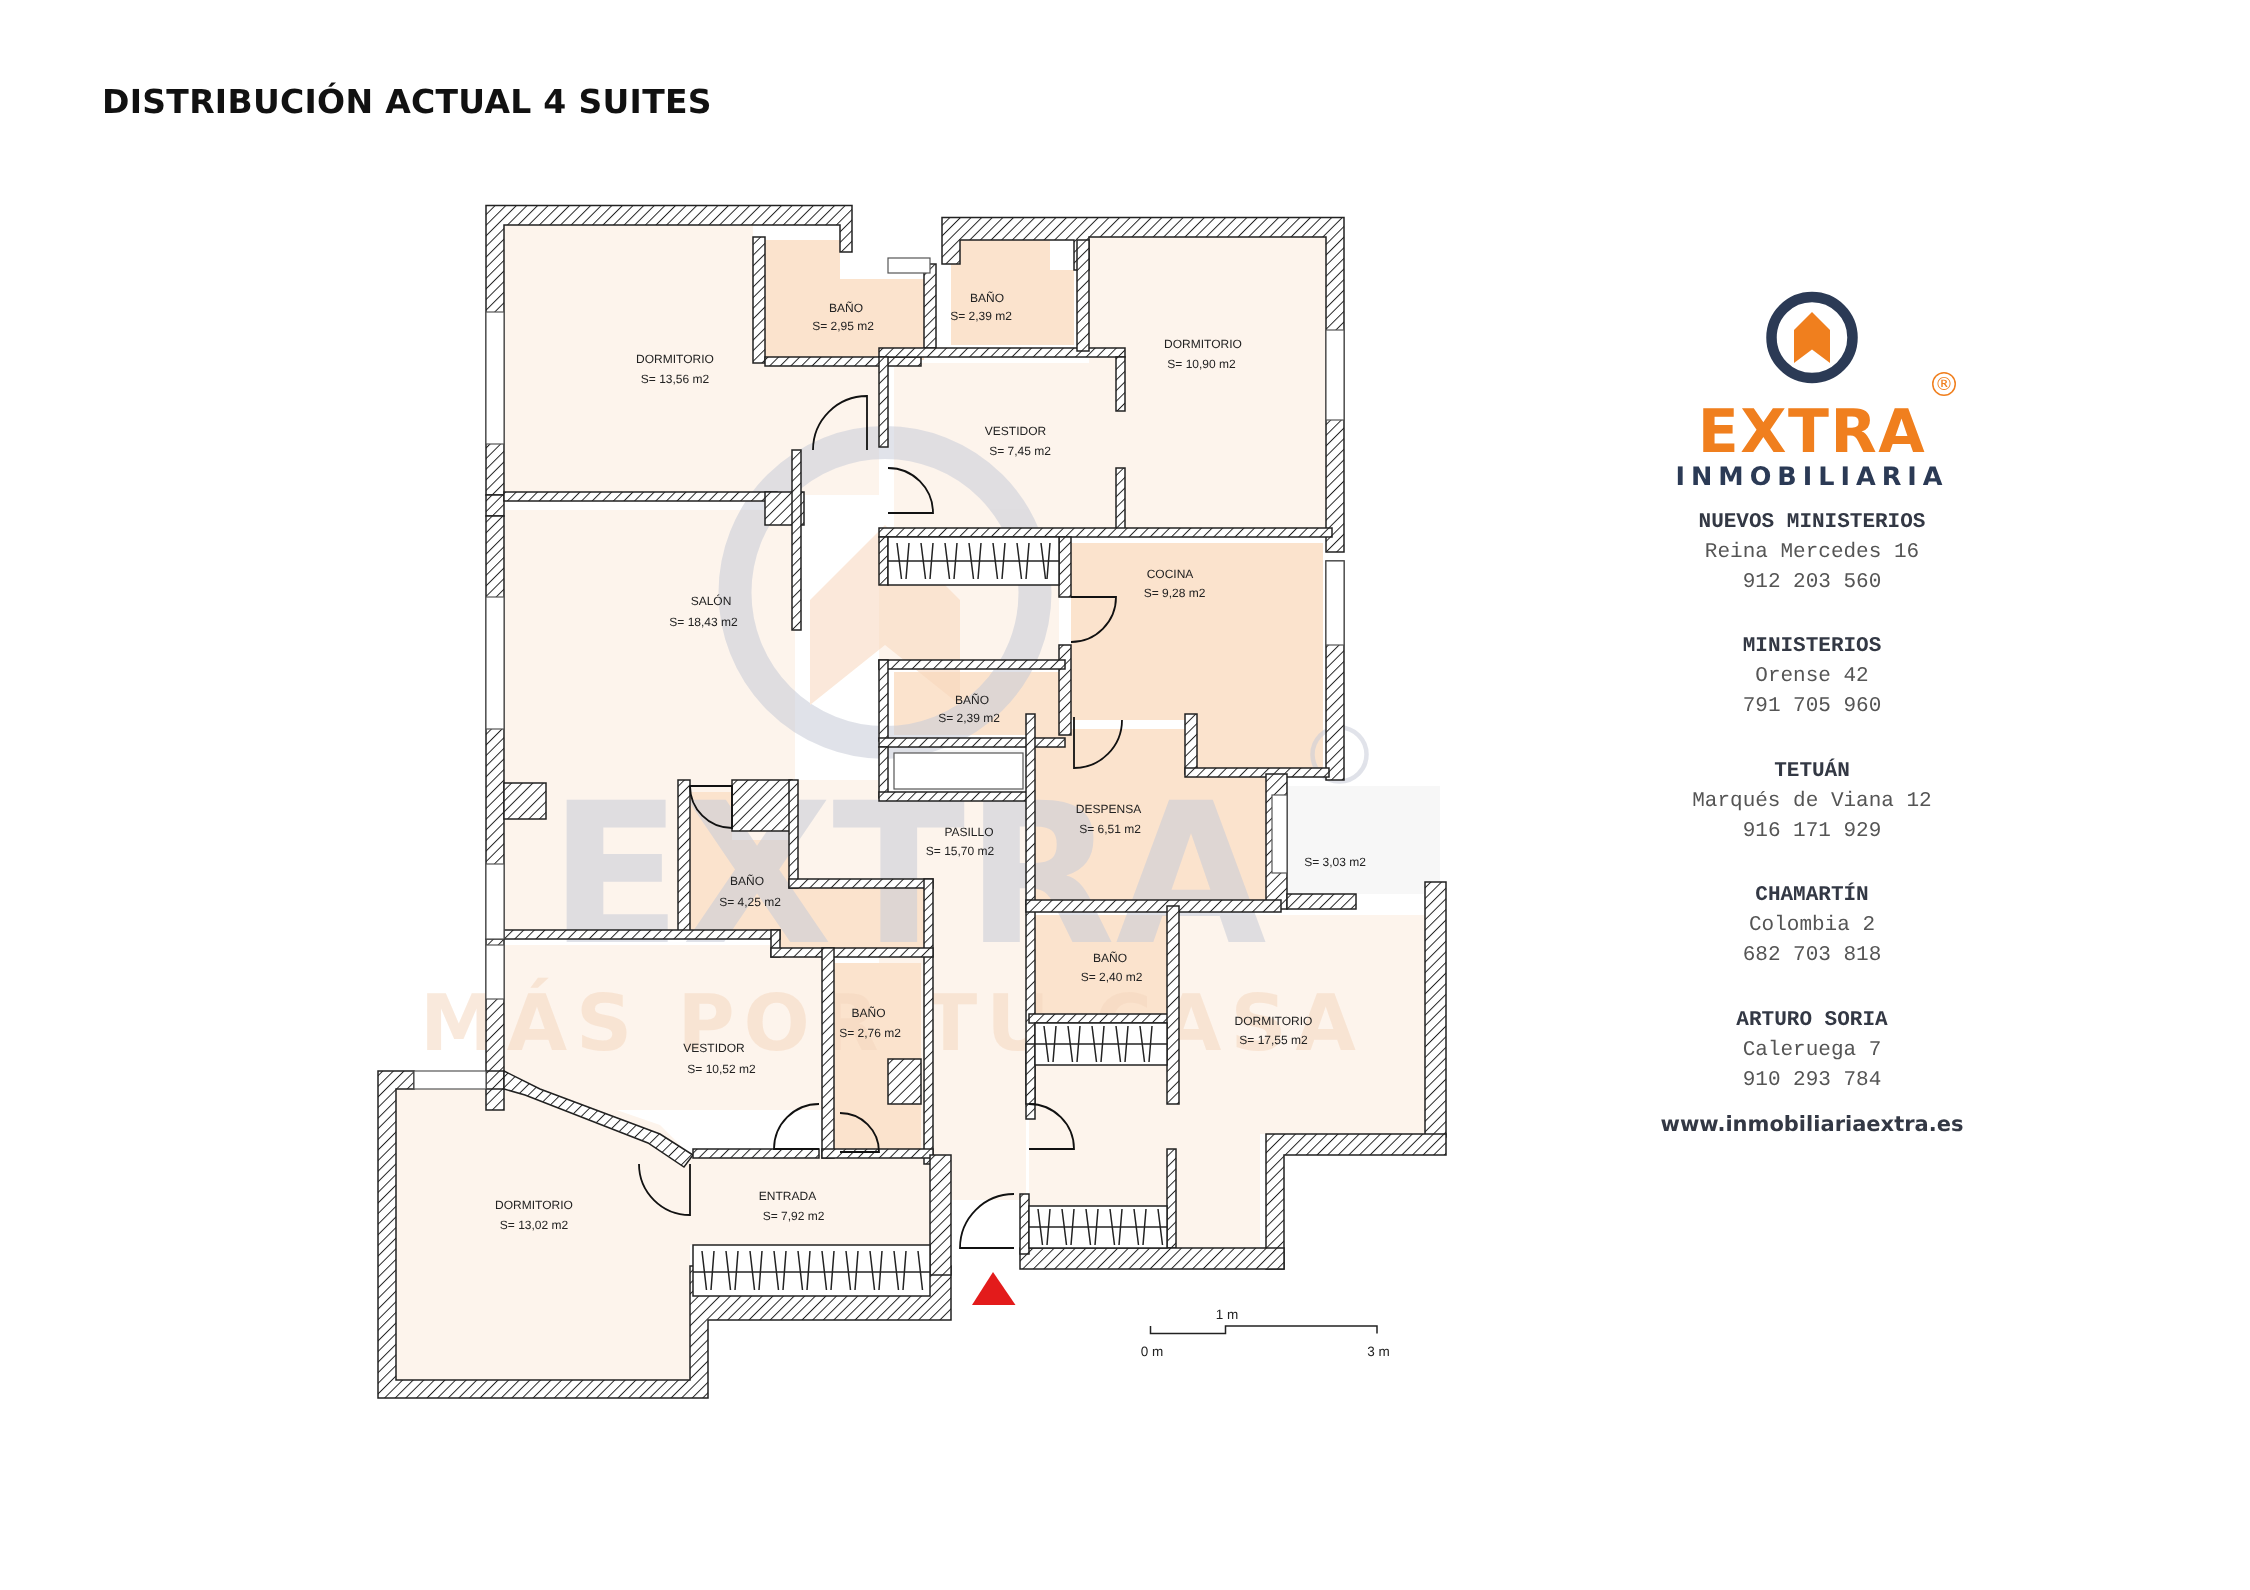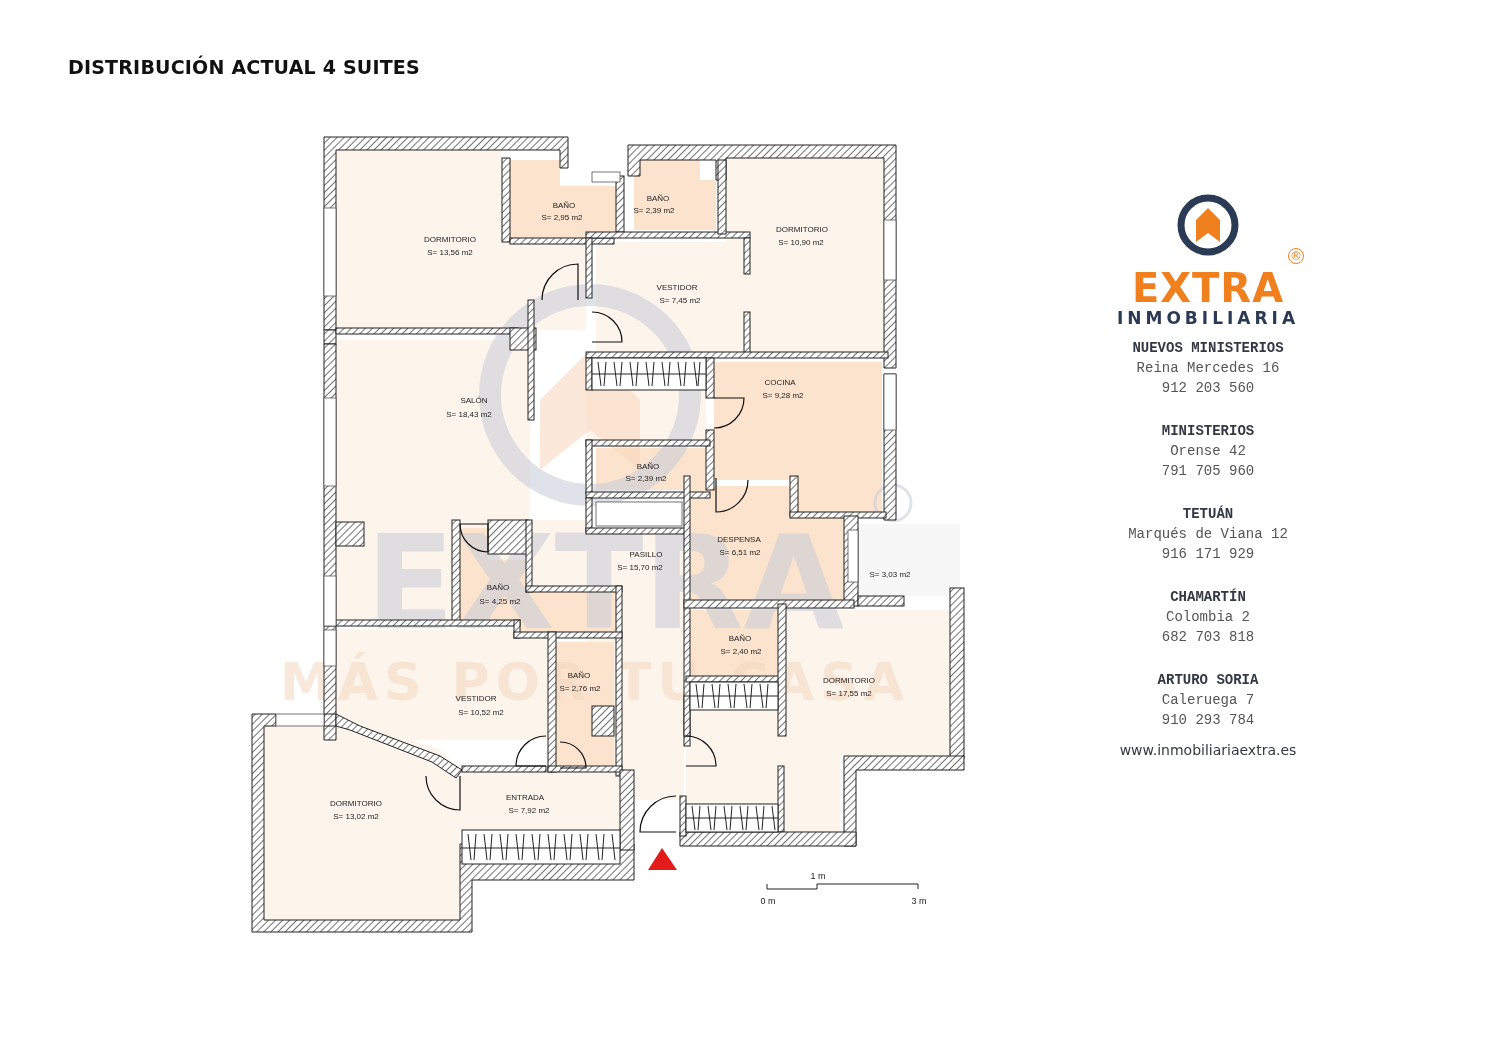--- a/index.html
+++ b/index.html
@@ -1,29 +1,29 @@
 <!DOCTYPE html>
 <html><head>
 <meta charset="utf-8">
 <style>
   html, body { margin: 0; padding: 0; background: #ffffff; }
   body { width: 1500px; height: 1060px; position: relative; overflow: hidden; font-family: "Liberation Sans", sans-serif; }
-  .page-title { position: absolute; left: 68px; top: 56px; font-family: "DejaVu Sans", sans-serif; font-weight: bold; font-size: 19px; color: #111; letter-spacing: 0.2px; }
+  .page-title { position: absolute; left: 68px; top: 56px; font-family: "DejaVu Sans", sans-serif; font-weight: bold; font-size: 22px; color: #111; letter-spacing: 0.2px; }
   .plan { position: absolute; left: 0; top: 0; width: 1500px; height: 1060px; }
   .room-label { font-family: "Liberation Sans", sans-serif; font-size: 8px; fill: #222; text-anchor: middle; }
   .wm-text { font-family: "DejaVu Sans", sans-serif; font-weight: bold; }
   .sidebar { position: absolute; left: 1090px; top: 190px; width: 236px; text-align: center; font-family: "DejaVu Sans", sans-serif; }
   .logo { position: relative; height: 125px; }
   .brand-name { font-size: 40px; font-weight: bold; color: #f07f1e; letter-spacing: 1px; line-height: 40px; margin-top: 2px; }
   .brand-reg { position: absolute; right: 22px; top: 58px; font-size: 12px; color: #f07f1e; border: 1.5px solid #f07f1e; border-radius: 50%; width: 14px; height: 14px; line-height: 14px; }
   .brand-sub { font-size: 17px; font-weight: bold; color: #2b3a55; letter-spacing: 4px; margin-top: 0px; }
   .office { margin-top: 23px; font-family: Liberation Mono, monospace; }
   .office-name { font-size: 14px; font-weight: bold; color: #333844; line-height: 20px; }
   .office-addr, .office-phone { font-size: 14px; color: #555; line-height: 20px; text-align: center; }
-  .website { font-size: 14px; font-weight: normal; color: #333844; margin-top: 12px; }
+  .website { font-size: 14px; font-weight: bold; color: #333844; margin-top: 12px; }
 </style>
 </head>
 <body>
 
 <div class="page-title">DISTRIBUCIÓN ACTUAL 4 SUITES</div>
 
 <svg class="plan" viewBox="0 0 1500 1060" xmlns="http://www.w3.org/2000/svg">
   <defs>
     <pattern id="hatch" patternUnits="userSpaceOnUse" width="5" height="5" patternTransform="rotate(45)">
       <rect width="5" height="5" fill="#ffffff"></rect>

